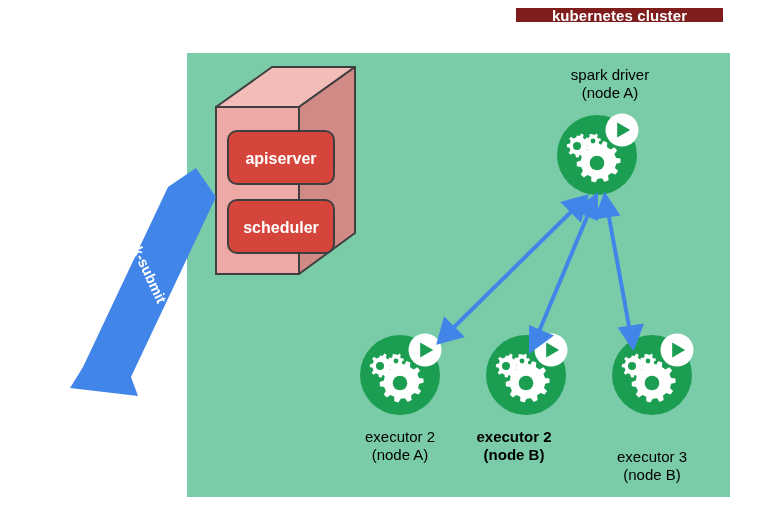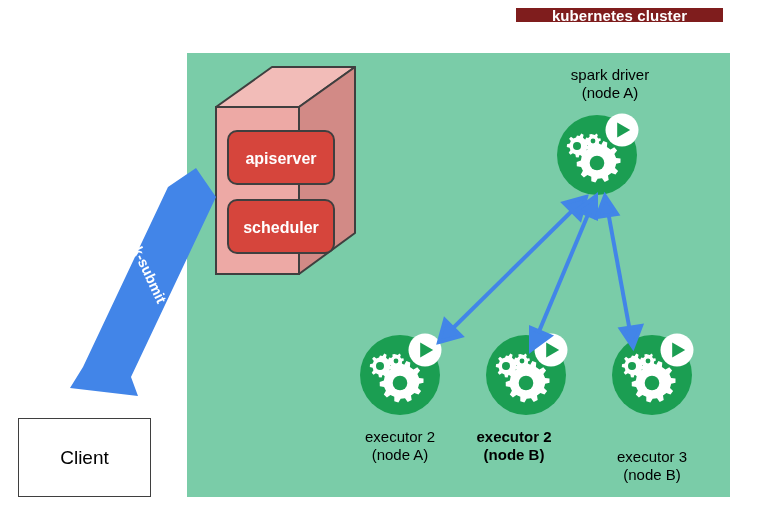--- a/index.html
+++ b/index.html
@@ -195,23 +195,20 @@
       </g>
     </g>
   </svg>
 
   <div class="cluster-banner">
     <span>kubernetes cluster</span>
   </div>
 
   <div class="submit-text">spark-submit</div>
 
-  <div class="client-box">
-    <span>Client</span>
-  </div>
 
   <div class="lbl node-label driver-label">spark driver
 (node A)</div>
   <div class="lbl node-label exec1-label">executor 2
 (node A)</div>
   <div class="lbl node-label exec2-label">executor 2
 (node B)</div>
   <div class="lbl node-label exec3-label">executor 3
 (node B)</div>
 

